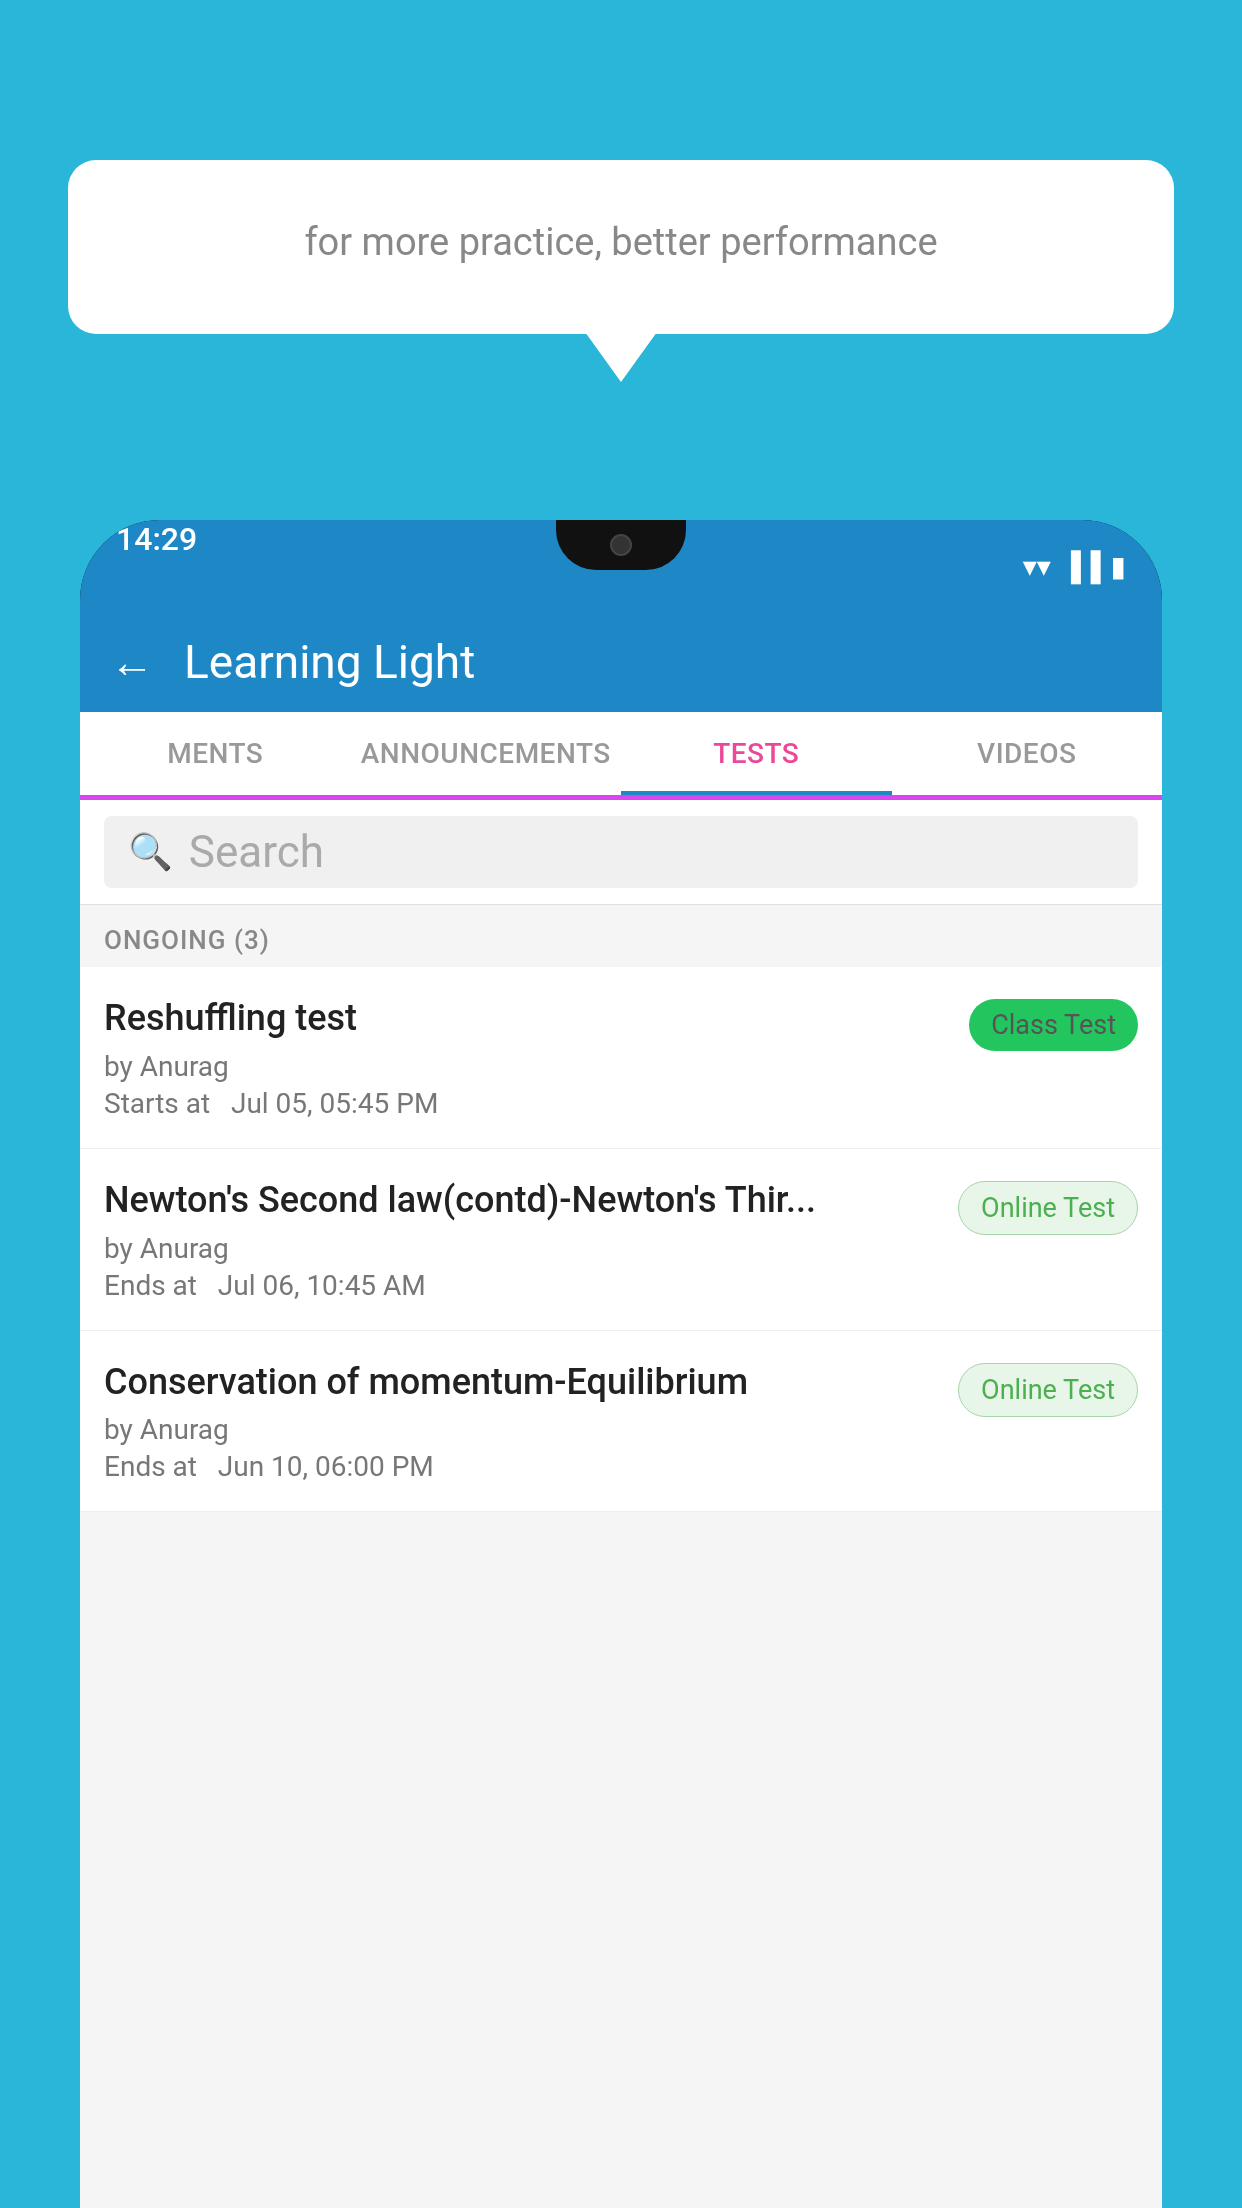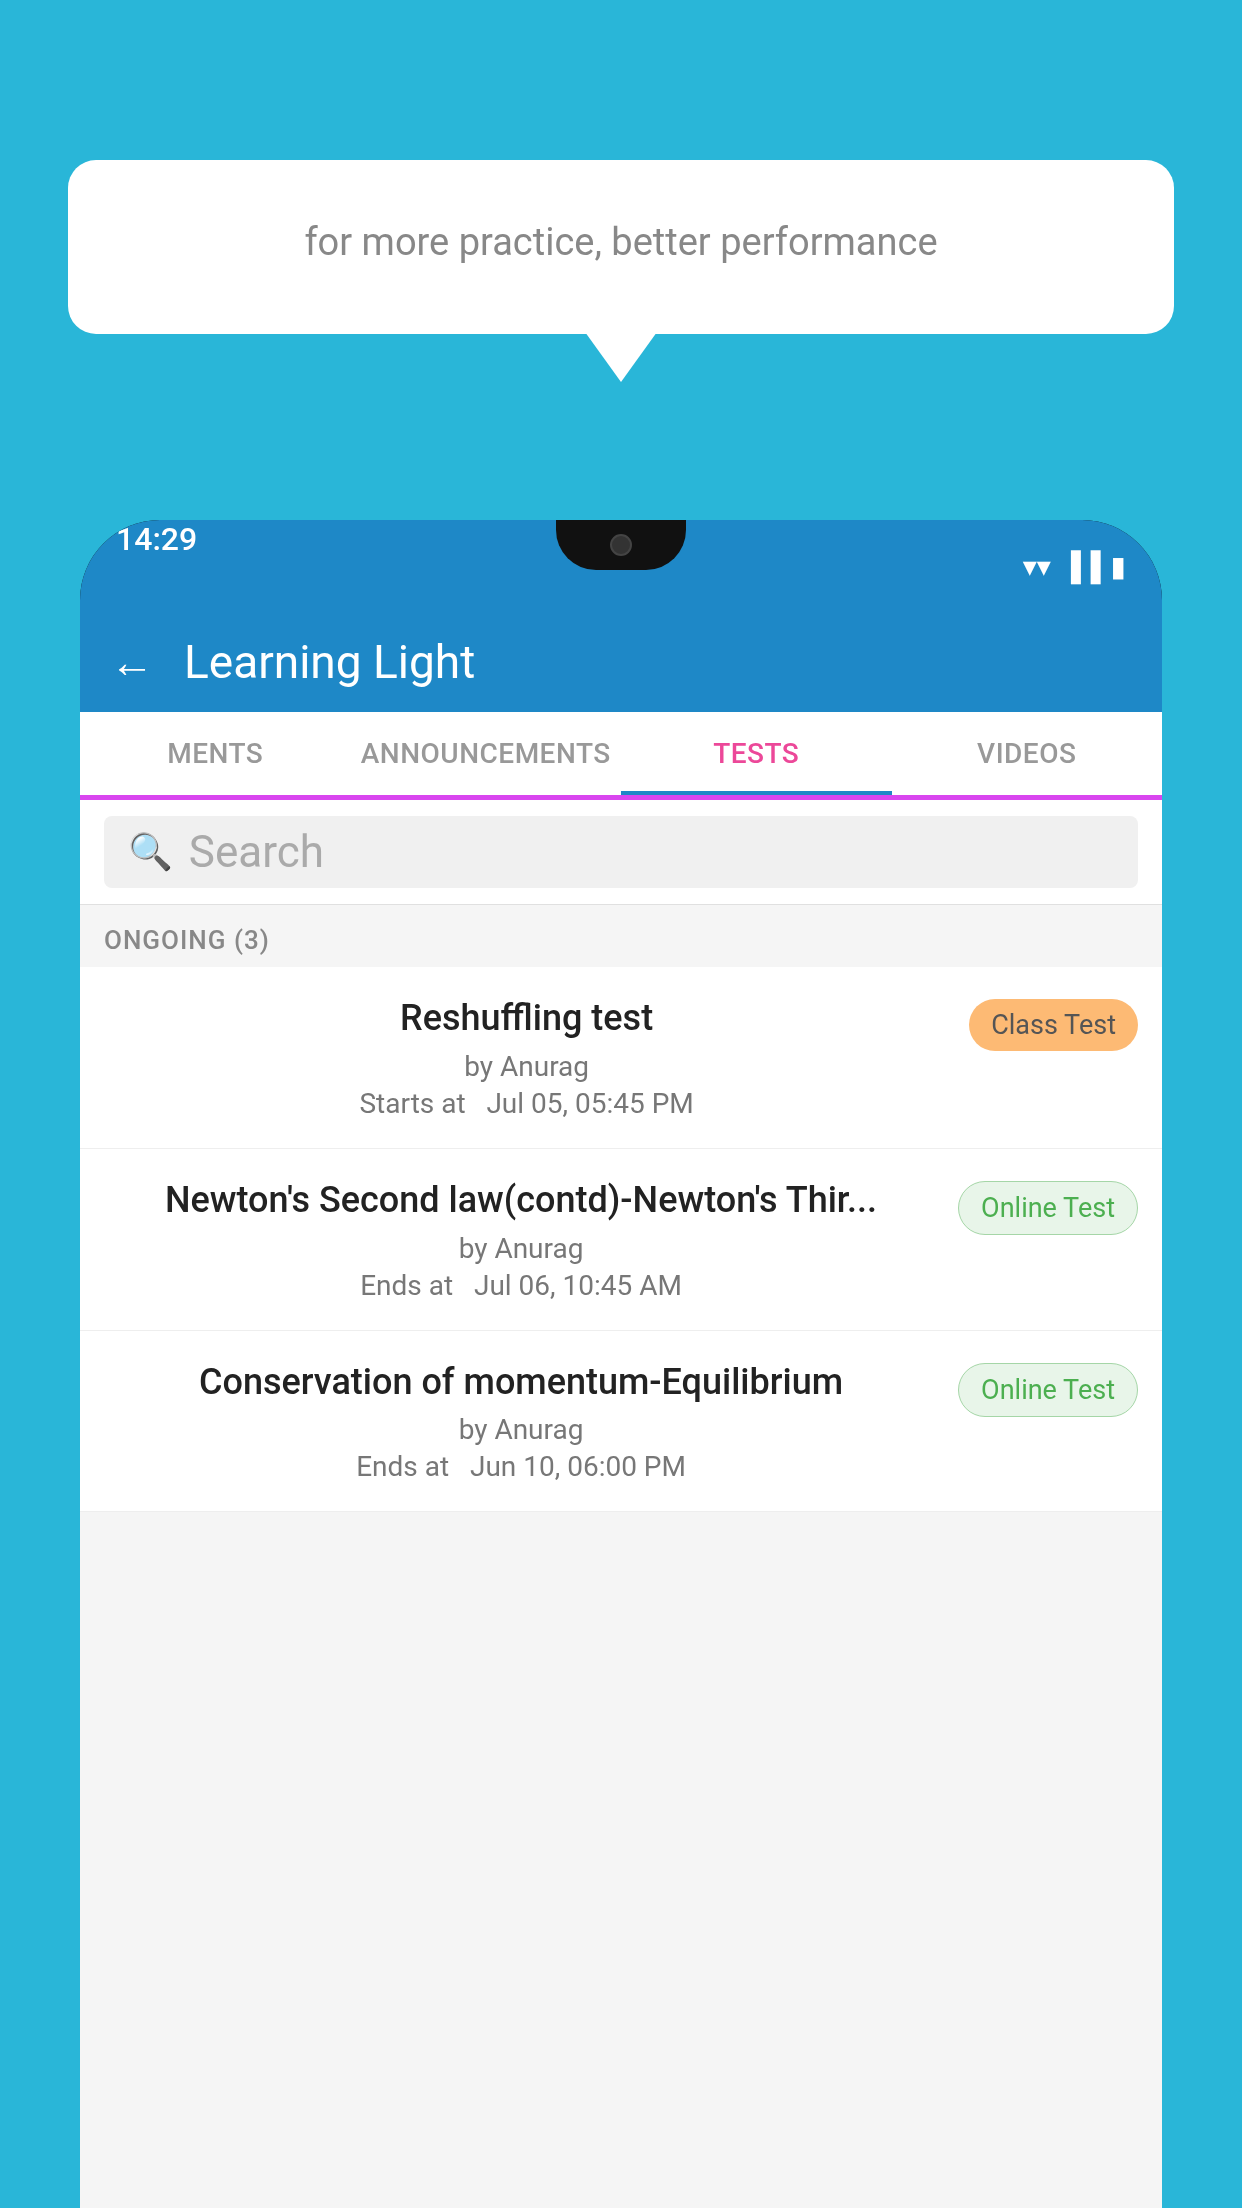--- a/index.html
+++ b/index.html
@@ -222,21 +222,20 @@
       background: white;
     }
 
     .test-item {
       padding: 28px 24px;
       border-bottom: 1px solid #eee;
       display: flex;
       align-items: flex-start;
       justify-content: space-between;
       background: white;
-      text-align: center;
     }
 
     .test-item-left {
       flex: 1;
       margin-right: 20px;
     }
 
     .test-item-name {
       font-size: 36px;
       font-weight: 500;
@@ -264,21 +263,21 @@
 
     .badge {
       padding: 10px 22px;
       border-radius: 40px;
       font-size: 27px;
       font-weight: 400;
       white-space: nowrap;
     }
 
     .badge-class {
-      background: #fdba74;
+      background: #22c55e;
       color: #555;
     }
 
     .badge-online {
       background: #e8f5e9;
       color: #4caf50;
       border: 1.5px solid #a5d6a7;
     }
 
     .completed-header {

